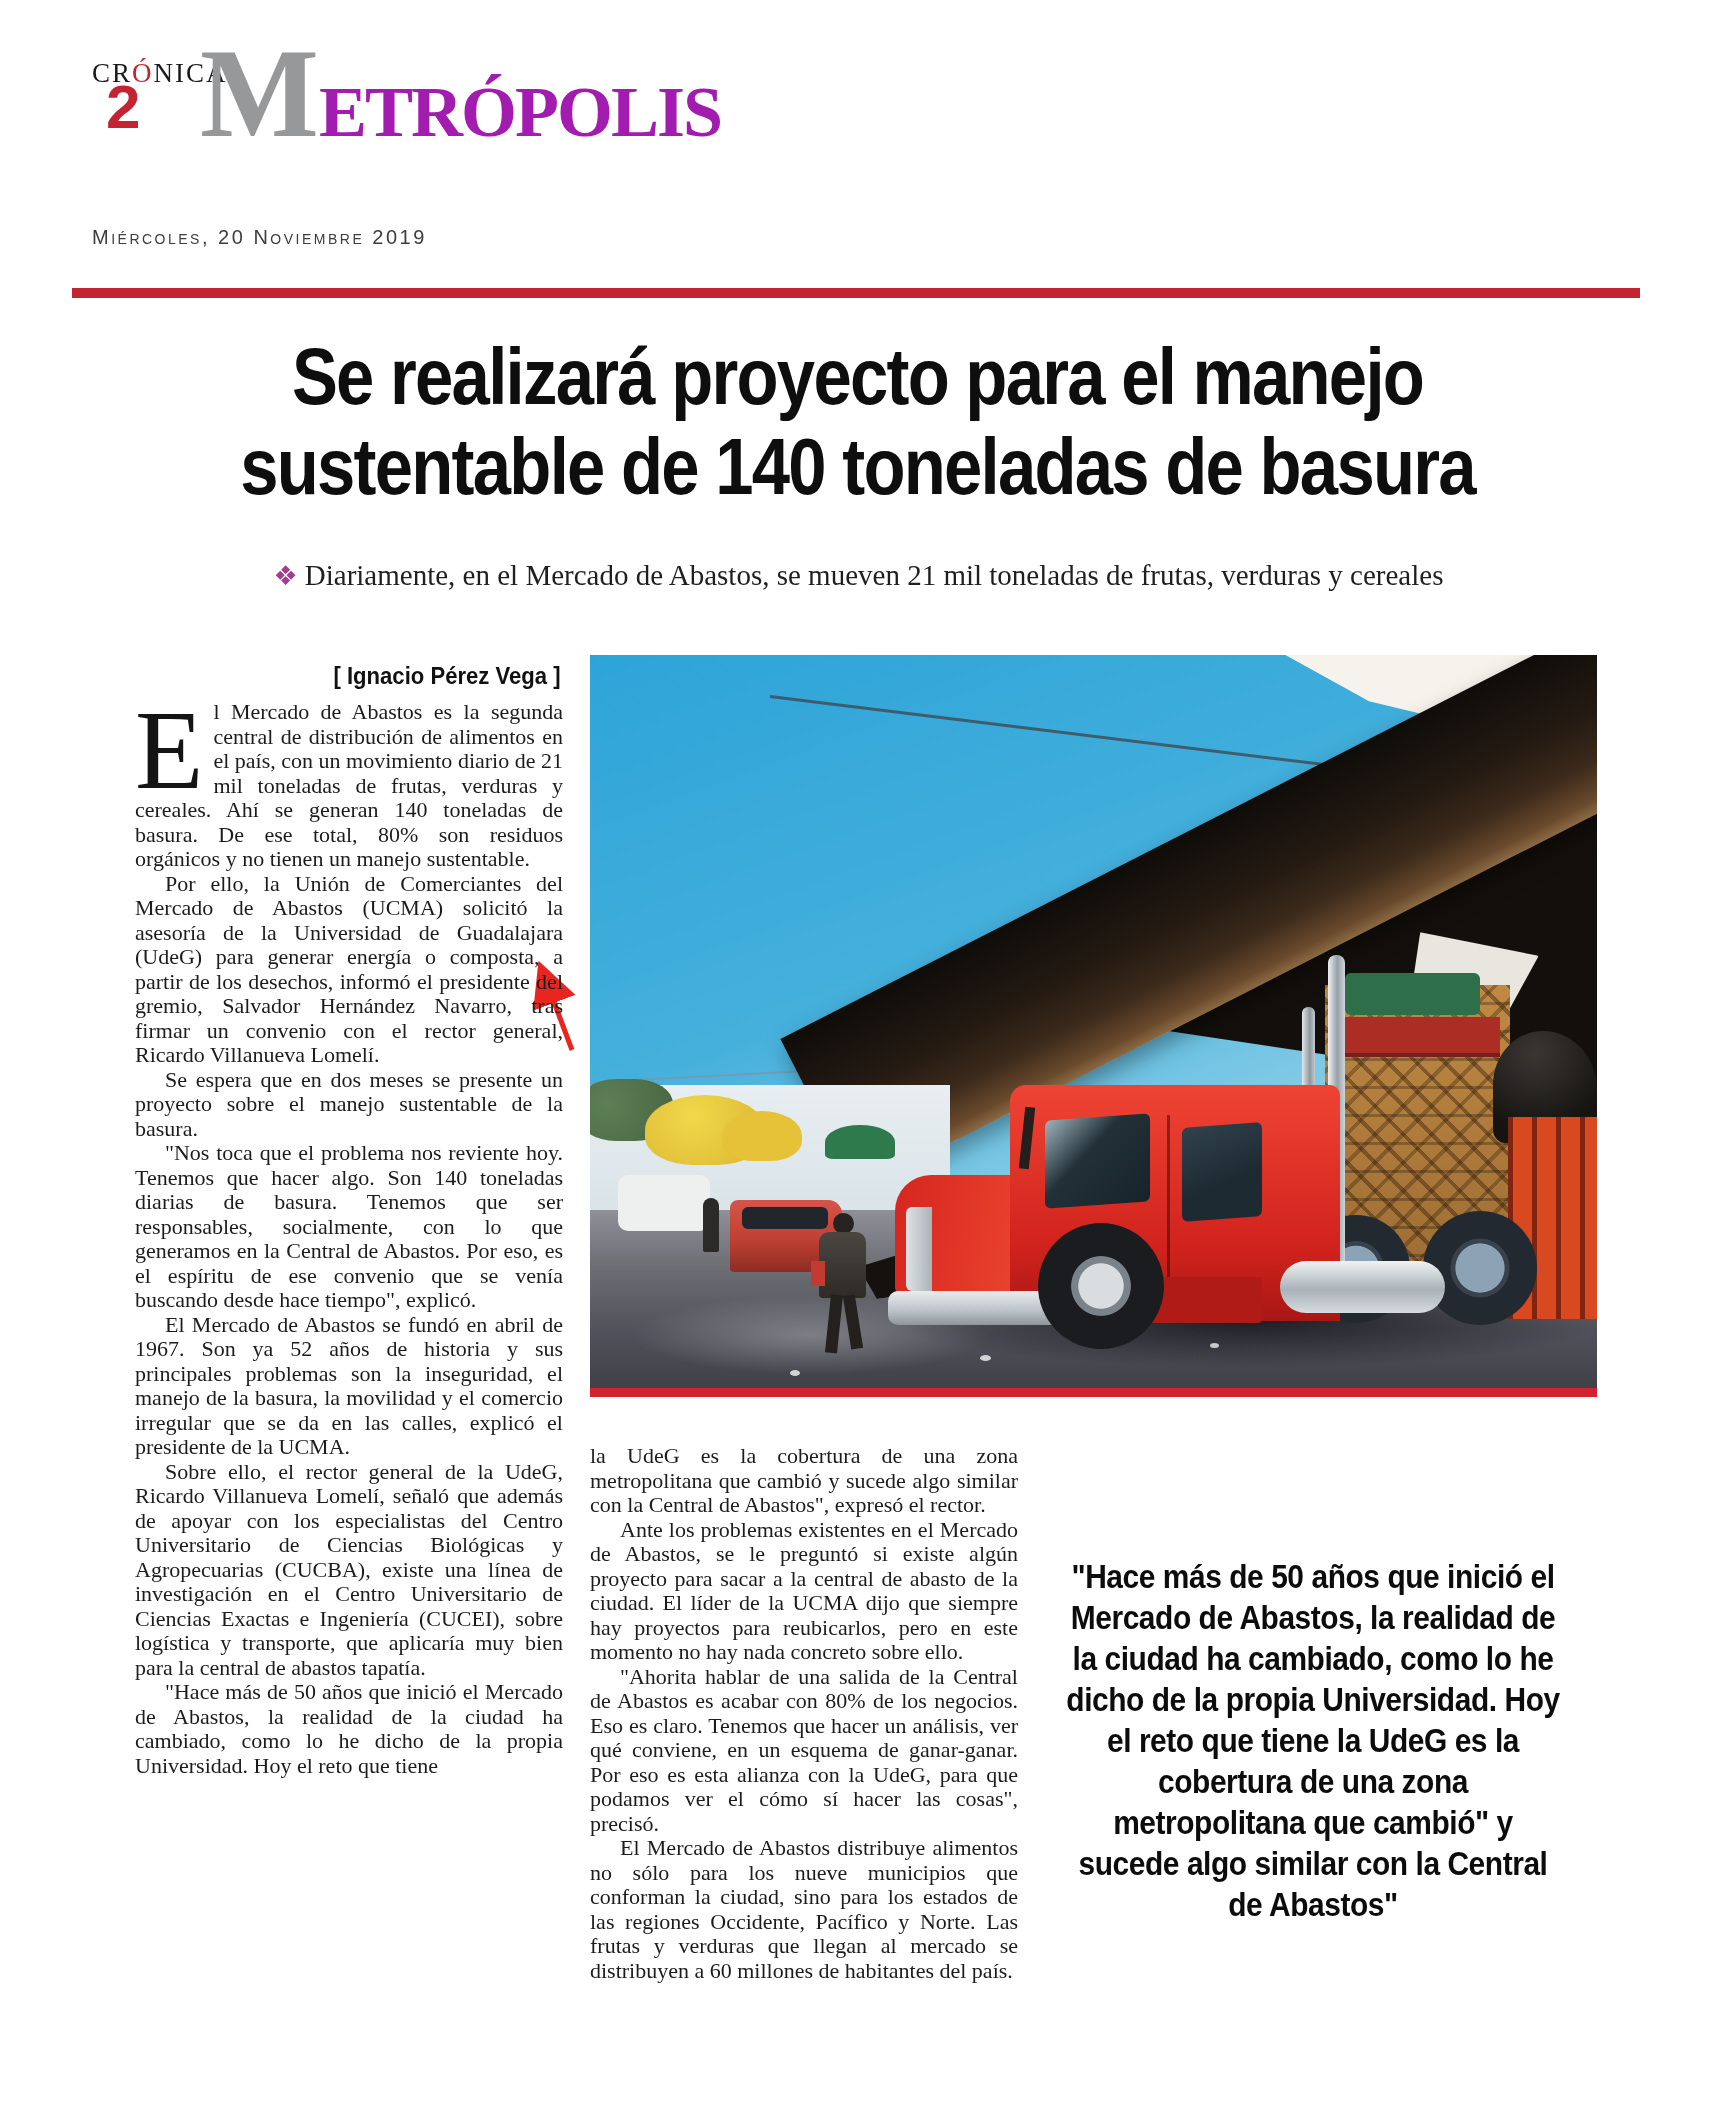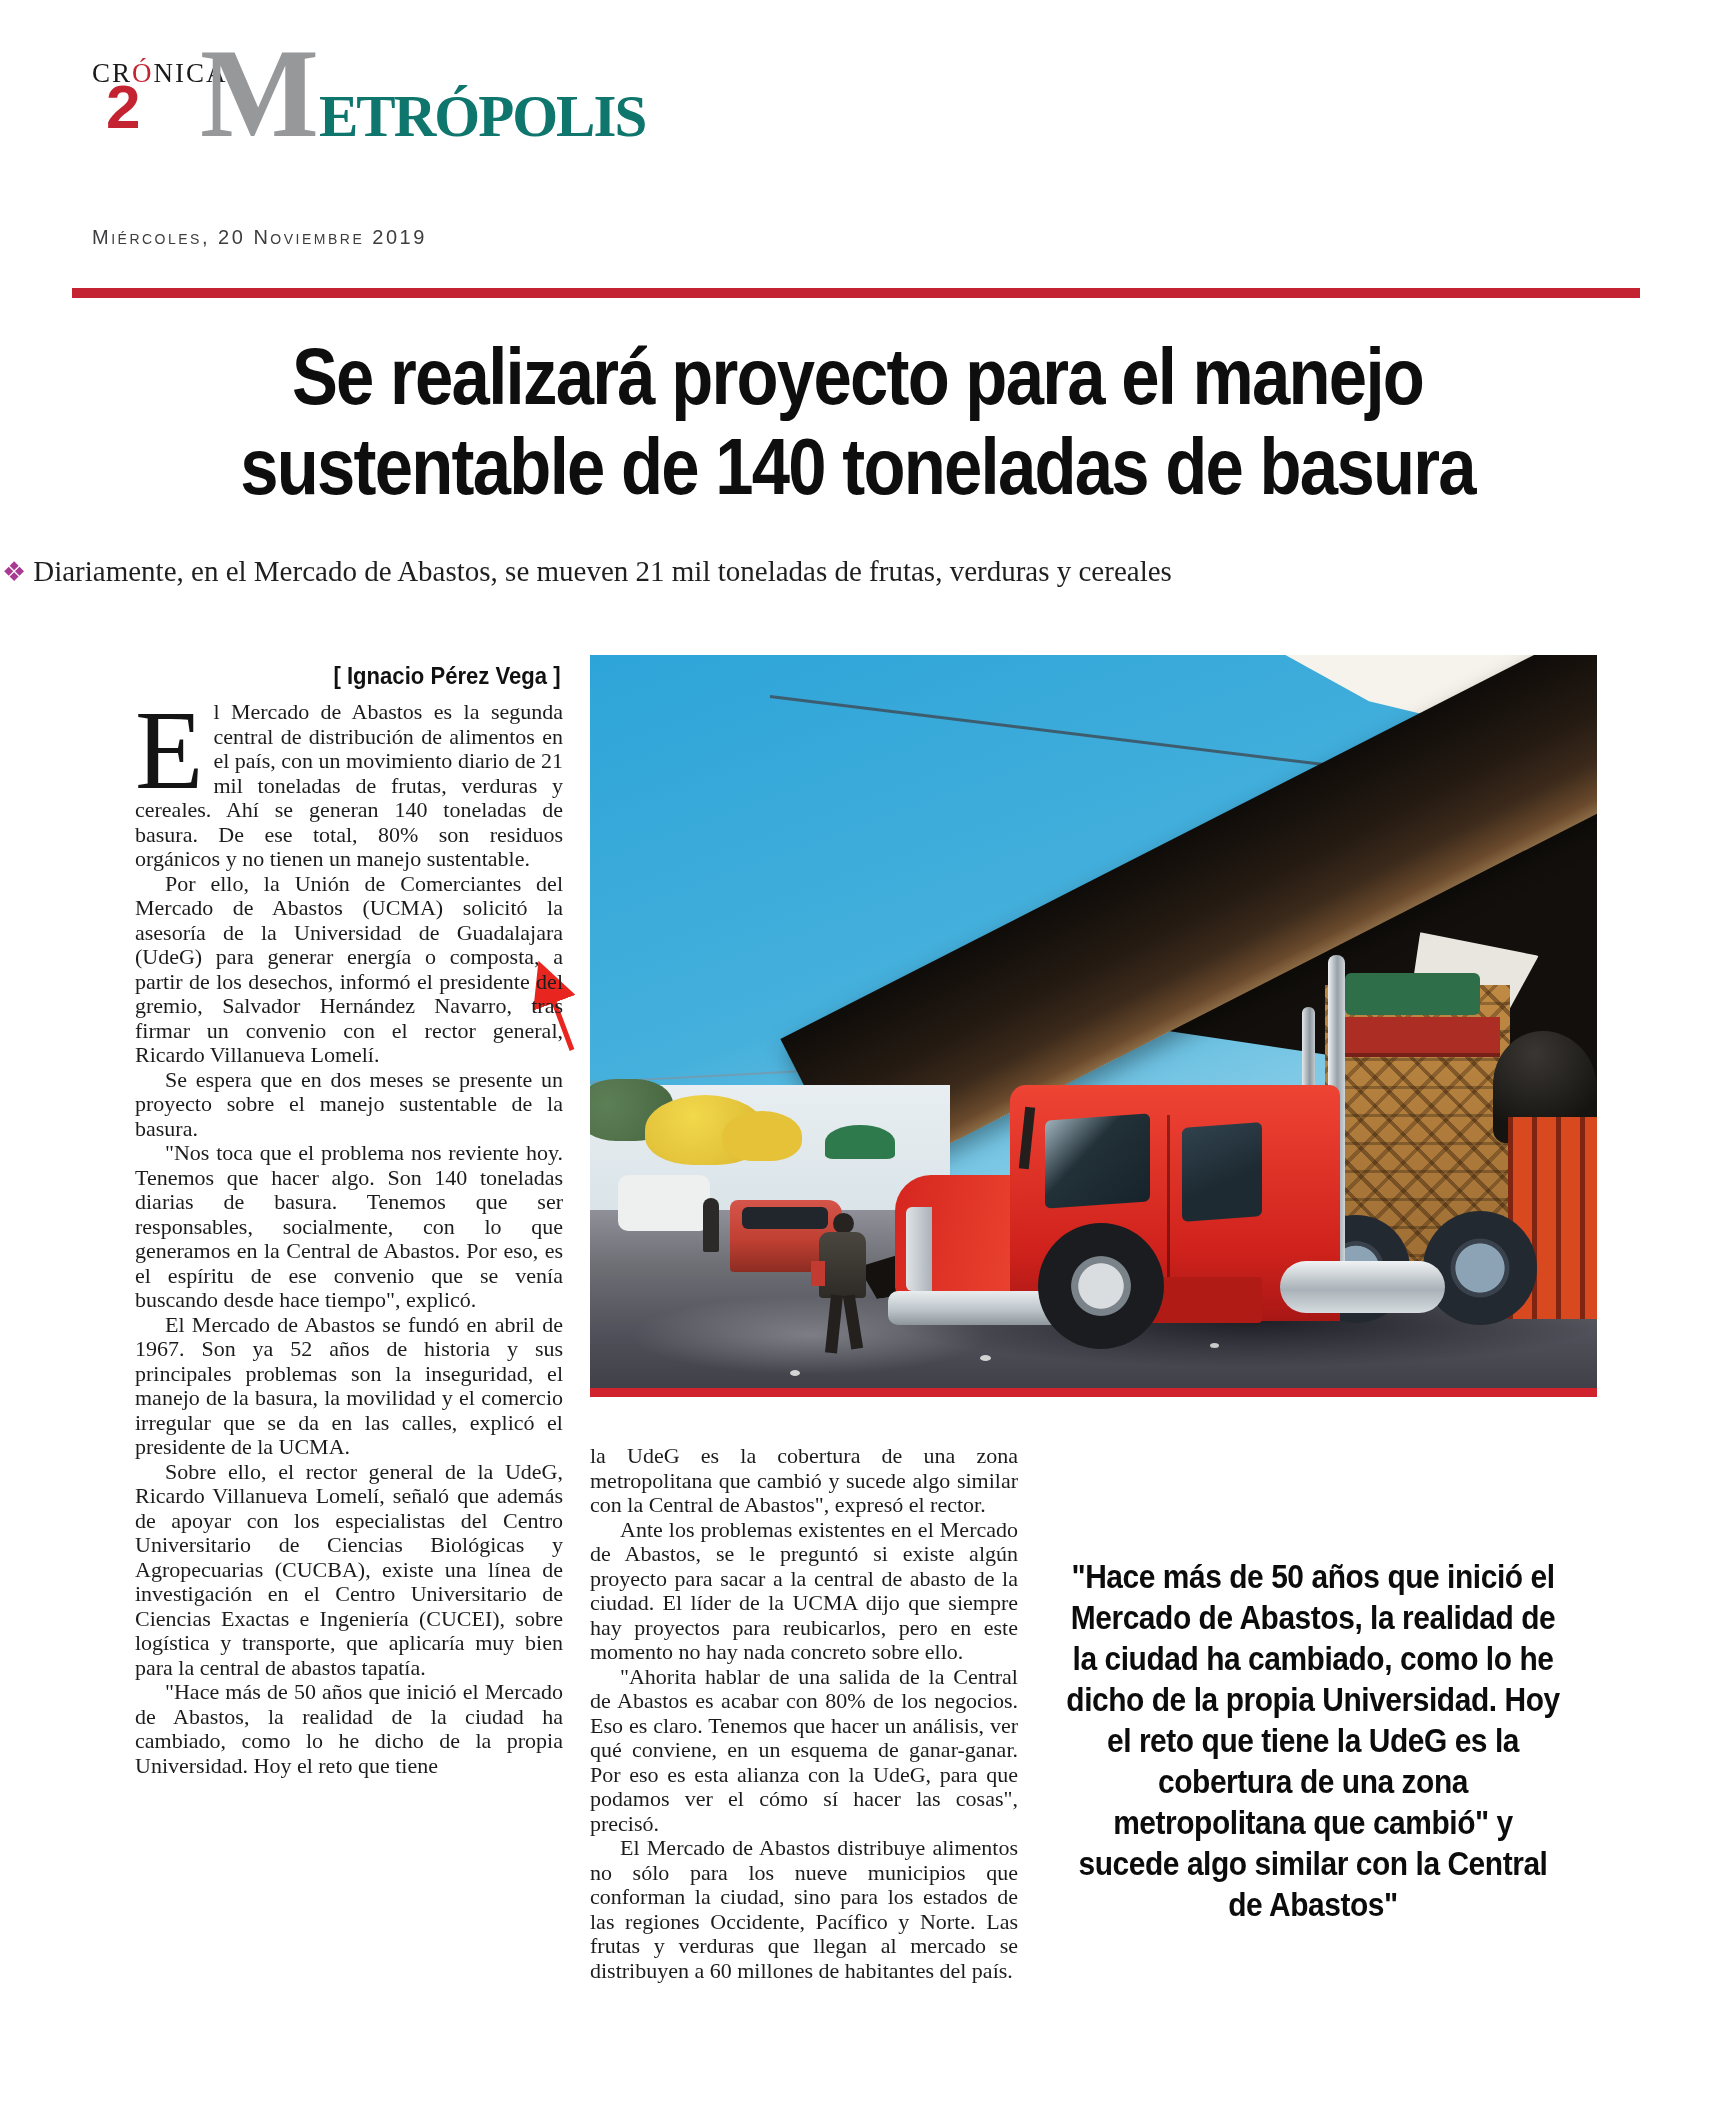--- a/index.html
+++ b/index.html
@@ -8,32 +8,32 @@
 
   
   .cronica { position:absolute; left:92px; top:58px; font-family:"Liberation Serif",serif;
              font-size:27px; letter-spacing:2px; color:#1a1a1a; }
   .cronica .accent { color:#c42431; }
   .pagenum { position:absolute; left:106px; top:76px; font-family:"Liberation Sans",sans-serif;
              font-weight:bold; font-size:62px; line-height:1; color:#c42431; }
   .metropolis { position:absolute; left:200px; top:30px; display:flex; align-items:baseline;
                 font-family:"Liberation Serif",serif; font-weight:bold; white-space:nowrap; }
   .metropolis .initial { font-size:126px; line-height:1.02; color:#97989a; }
-  .metropolis .rest { font-size:59px; line-height:1; color:#0f766e; letter-spacing:-2px; }
+  .metropolis .rest { font-size:72px; line-height:1; color:#a21caf; letter-spacing:-2px; }
   .dateline { position:absolute; left:92px; top:226px; font-family:"Liberation Sans",sans-serif;
               font-size:20px; letter-spacing:2.5px; color:#3d3d40; font-variant:small-caps; }
   .top-rule { position:absolute; left:72px; top:288px; width:1568px; height:10px; background:#c42431; }
 
   
   .headline { position:absolute; left:0; top:332px; width:1715px; text-align:center;
               font-family:"Liberation Sans",sans-serif; font-weight:bold; font-size:80px;
               line-height:90px; letter-spacing:-2px; color:#0e0e0e;
               transform:scaleX(0.86); transform-origin:50% 0; }
-  .deck { position:absolute; left:0; top:552px; width:1715px; 
-          font-size:29px; line-height:39px; color:#1f1f1f; }
+  .deck { position:absolute; left:0; top:552px; width:1715px; text-align:center;
+          font-size:29px; line-height:46px; color:#1f1f1f; }
   .deck .bullet { color:#a93a92; font-size:27px; padding:0 7px 0 2px; }
   .byline { position:absolute; left:297px; top:662px; width:300px; text-align:center;
             font-family:"Liberation Sans",sans-serif; font-weight:bold; font-size:24px;
             color:#111; transform:scaleX(0.92); }
 
   
   .col { position:absolute; width:428px; font-size:22px; line-height:24.5px;
          text-align:justify; color:#1c1c1c; hyphens:auto; -webkit-hyphens:auto; }
   .col p { margin:0; text-indent:30px; }
   .col p.noindent { text-indent:0; }

